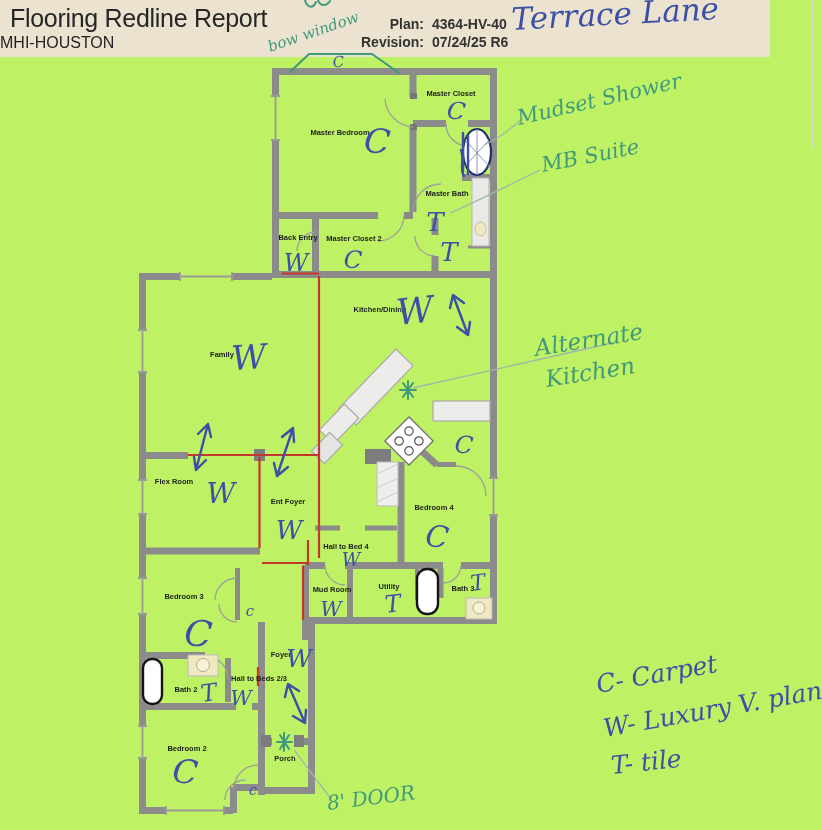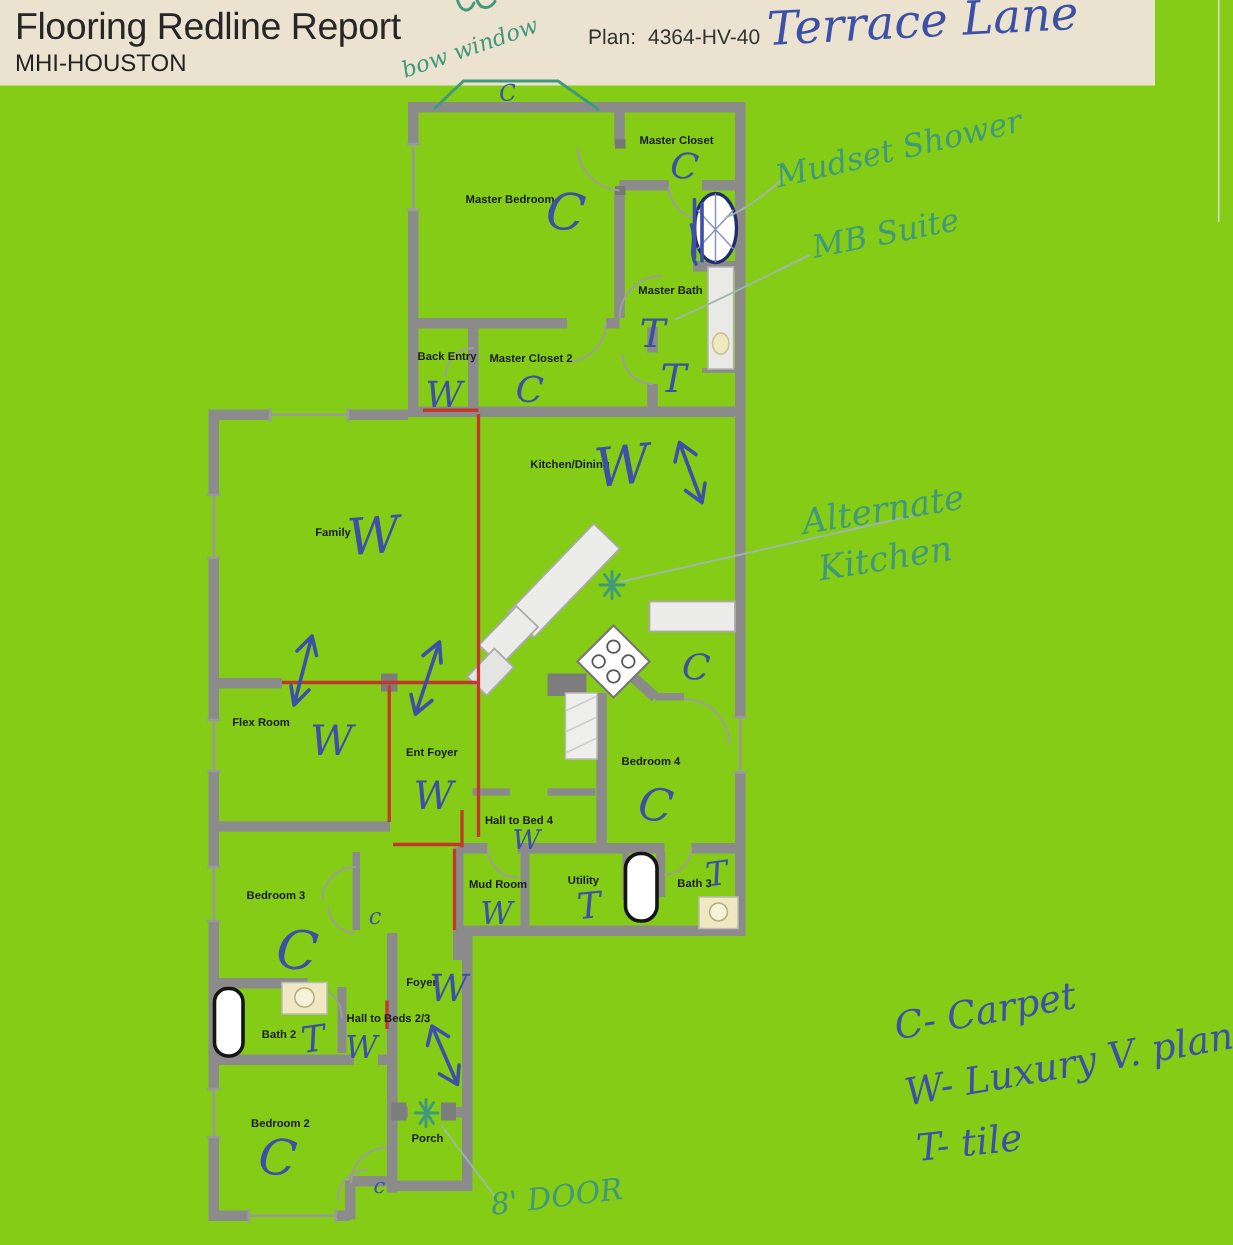--- a/index.html
+++ b/index.html
@@ -1,22 +1,22 @@
 <!DOCTYPE html>
 <html><head>
 <meta charset="utf-8">
 <style>
   html,body{margin:0;padding:0;background:#fff;}
-  .page{position:relative;width:822px;height:830px;background:#84cc16;overflow:hidden;
+  .page{position:relative;width:822px;height:830px;background:#bef264;overflow:hidden;
         font-family:"Liberation Sans",sans-serif;}
   .hdr{position:absolute;left:0;top:0;width:770px;height:57px;background:#ebe3cf;}
   .hdr-title{position:absolute;left:10px;top:4px;font-size:25px;letter-spacing:-0.3px;color:#262626;}
-  .hdr-co{position:absolute;left:10px;top:34px;font-size:16px;color:#232323;}
+  .hdr-co{position:absolute;left:0;top:34px;font-size:16px;color:#232323;}
   .meta{position:absolute;left:352px;top:15px;font-size:14px;color:#333;}
-  .meta .row{display:flex;line-height:18px;}
+  .meta .row{display:flex;line-height:18px;font-weight:bold;}
   .meta .lbl{display:inline-block;width:72px;text-align:right;margin-right:8px;}
   .edge-line{position:absolute;left:812px;top:0;width:1px;height:148px;background:#dcdcd6;}
   svg{position:absolute;left:0;top:0;}
   
   .rlbl{font-family:"Liberation Sans",sans-serif;font-weight:bold;font-size:7.5px;fill:#1c1c1c;text-anchor:middle;}
   .code{font-family:"DejaVu Serif",serif;font-style:italic;fill:#3c50a6;text-anchor:middle;}
   .hwb{font-family:"DejaVu Serif",serif;font-style:italic;fill:#3c50a6;}
   .hwg{font-family:"DejaVu Serif",serif;font-style:italic;fill:#41997c;}
   .walls{stroke:#8b8b8b;stroke-width:7;fill:none;}
   .thin{stroke:#8b8b8b;fill:none;}
@@ -32,20 +32,24 @@
 
 <div class="page">
 
   <div class="hdr">
     <div class="hdr-title">Flooring Redline Report</div>
     <div class="hdr-co">MHI-HOUSTON</div>
     <div class="meta">
       <div class="row">
         <span class="lbl">Plan:</span>
         <span class="val">4364-HV-40</span>
+      </div>
+      <div class="row">
+        <span class="lbl">Revision:</span>
+        <span class="val">07/24/25 R6</span>
       </div>
     </div>
   </div>
   <div class="edge-line"></div>
 
   <svg width="822" height="830" viewBox="0 0 822 830">
 
     <g>
       <path class="walls" d="
         M272,71.5 H497

